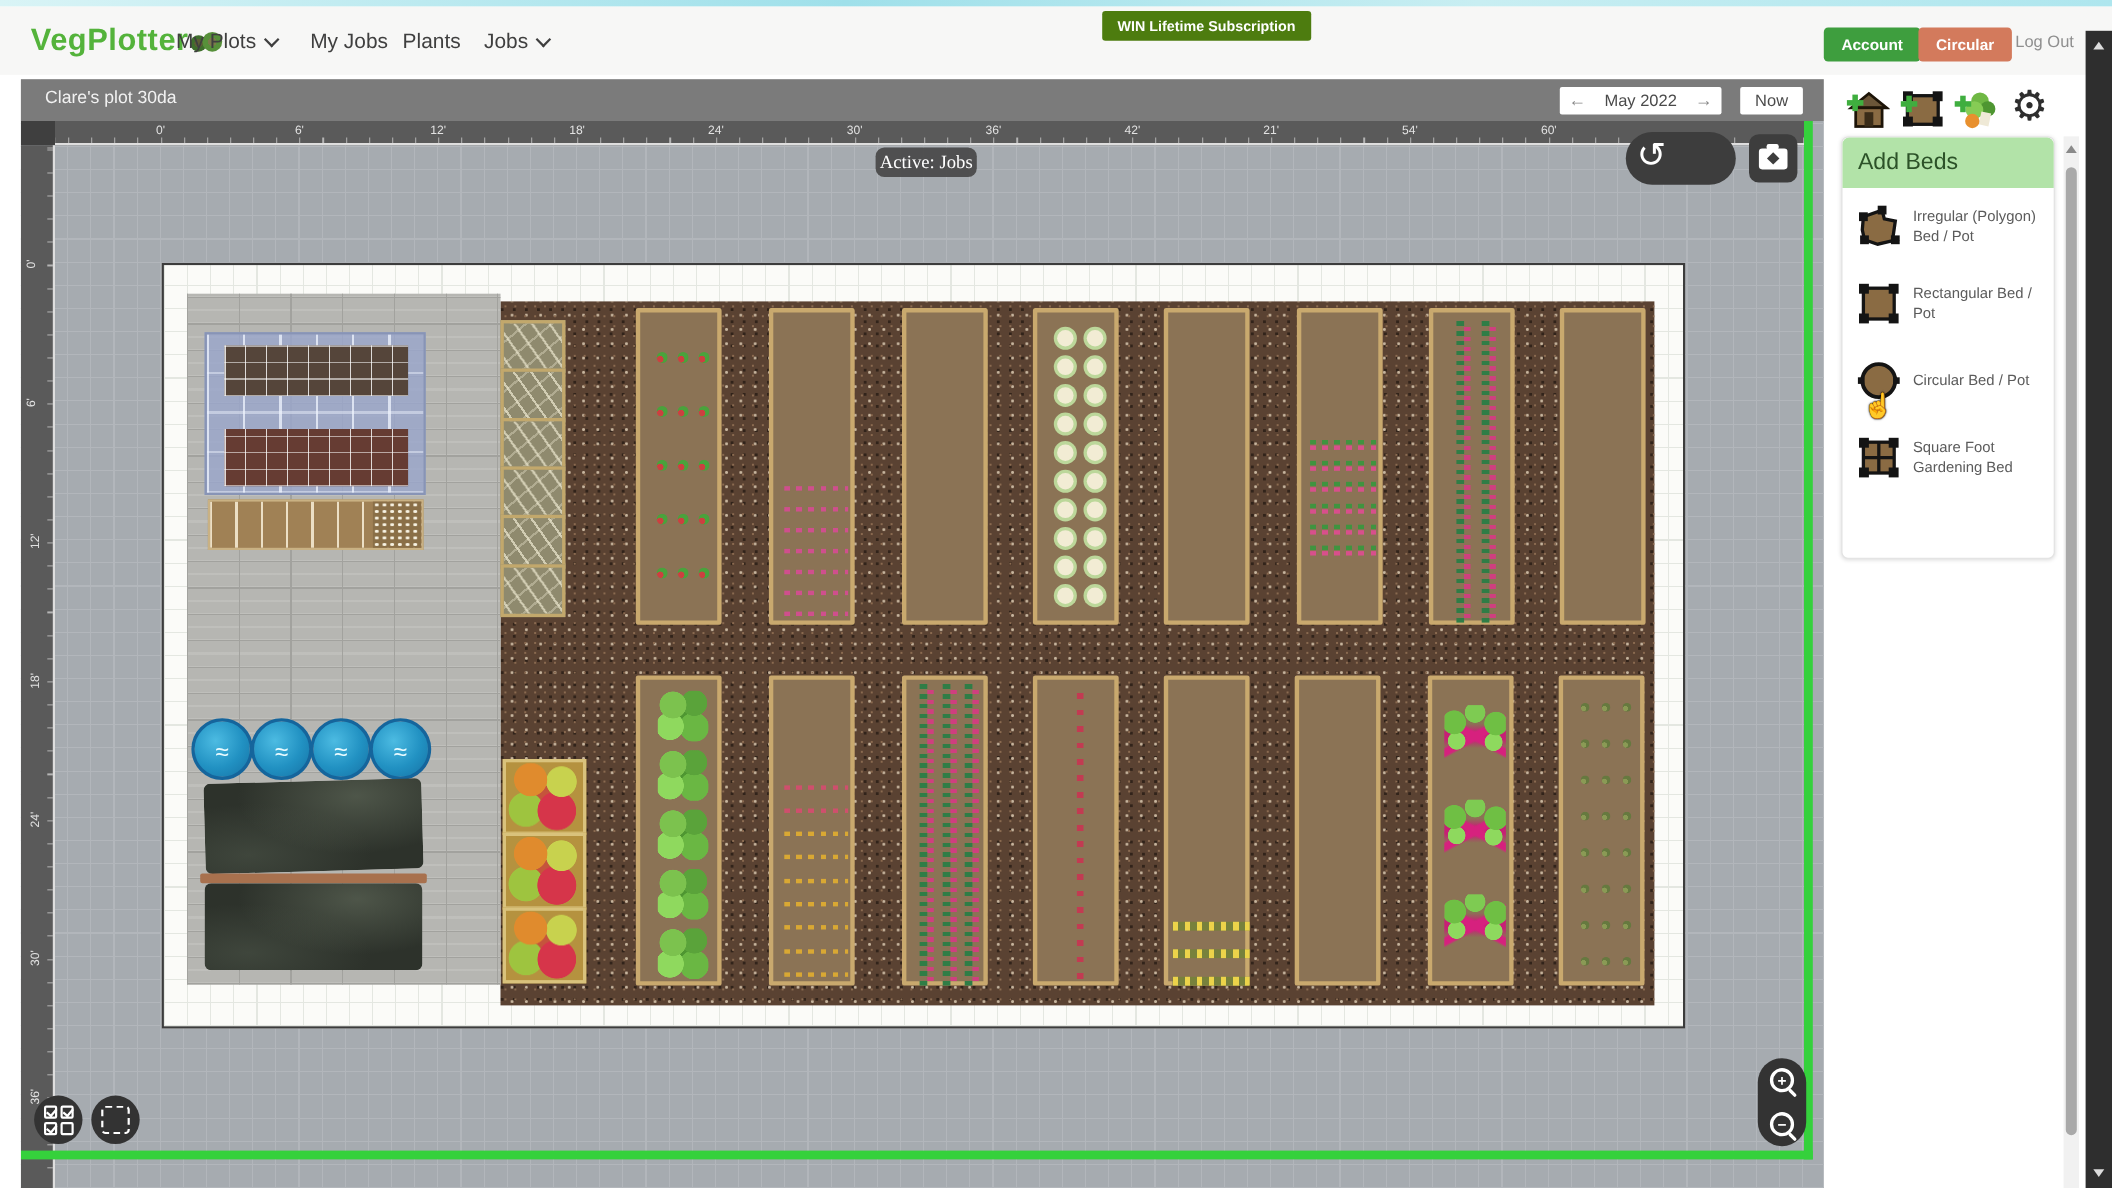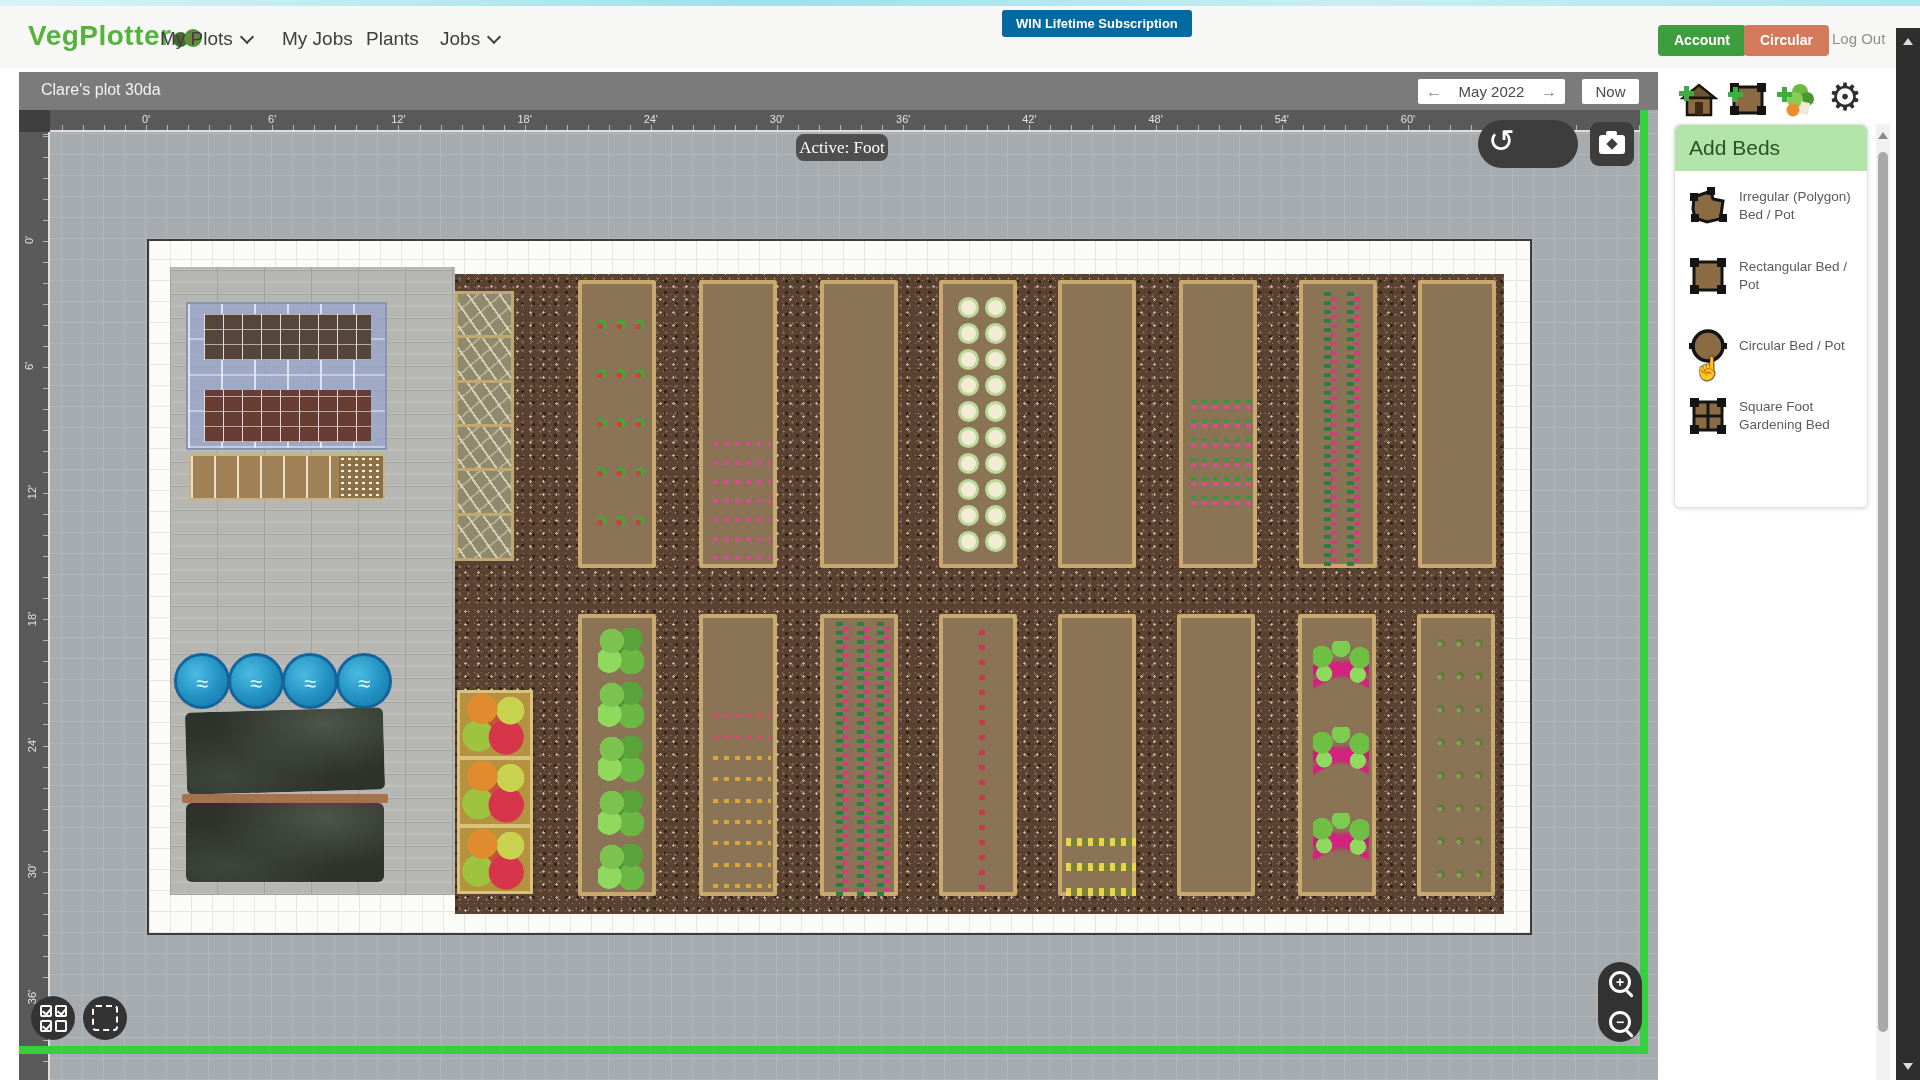--- a/index.html
+++ b/index.html
@@ -9,21 +9,21 @@
   .top-strip{left:0;top:0;width:1920px;height:6px;
     background:linear-gradient(90deg,#d9f4f6,#9fe0ea 40%,#c8eef2 70%,#aee6ee);}
   .navbar{left:0;top:6px;width:1920px;height:62px;background:#f7f7f6;}
   .logo{left:28px;top:14px;font-size:28px;font-weight:bold;color:#54b33b;letter-spacing:.5px;}
   .bloom{display:inline-block;width:15px;height:15px;border-radius:50%;vertical-align:-2px;}
   .bloom.b1{background:radial-gradient(circle,#5d5d35 35%,#3f6e2c 36% 80%,transparent 81%);margin-left:2px;}
   .bloom.b2{background:radial-gradient(circle,#7a7a4a 30%,#57903a 31% 80%,transparent 81%);margin-left:-4px;width:18px;height:18px;}
   .nav-item{top:22px;font-size:19px;color:#3f3f3f;cursor:pointer;white-space:nowrap;}
   .chev{display:inline-block;width:8px;height:8px;border-right:2.5px solid #3f3f3f;
     border-bottom:2.5px solid #3f3f3f;transform:rotate(45deg);margin-left:9px;margin-bottom:3px;}
-  .win-btn{left:1002px;top:4px;height:27px;line-height:27px;padding:0 14px;background:#0369a1;
+  .win-btn{left:1002px;top:4px;height:27px;line-height:27px;padding:0 14px;background:#4d7c0f;
     color:#fff;font-size:13px;font-weight:bold;border-radius:3px;}
   .btn{height:31px;line-height:31px;padding:0 16px;border-radius:4px;color:#fff;
     font-size:14px;font-weight:bold;top:19px;}
   .acct{left:1658px;background:#3e9e3e;}
   .classes{left:1744px;background:#d37a5c;}
   .logout{left:1832px;top:24px;font-size:15px;color:#8f8f8f;}
   
   .plot-bar{left:19px;top:72px;width:1639px;height:38px;background:#7b7b7b;}
   .plot-title{left:22px;top:9px;font-size:16px;color:#f2f2f2;}
   .date-box{left:1399px;top:7px;width:147px;height:25px;background:#fff;border-radius:2px;
@@ -228,21 +228,21 @@
   <div class="abs h-ruler" id="hruler">
       <div class="ticks"></div>
       <span class="hlab" style="left: 96px;">0'</span>
       <span class="hlab" style="left: 222.2px;">6'</span>
       <span class="hlab" style="left: 348.4px;">12'</span>
       <span class="hlab" style="left: 474.6px;">18'</span>
       <span class="hlab" style="left: 600.8px;">24'</span>
       <span class="hlab" style="left: 727px;">30'</span>
       <span class="hlab" style="left: 853.2px;">36'</span>
       <span class="hlab" style="left: 979.4px;">42'</span>
-      <span class="hlab" style="left: 1105.6px;">48'</span>
+      <span class="hlab" style="left: 1105.6px;">21'</span>
       <span class="hlab" style="left: 1231.8px;">54'</span>
       <span class="hlab" style="left: 1358px;">60'</span>
     </div>
   <div class="abs v-ruler" id="vruler">
       <div class="ticks"></div>
       <span class="vlab" style="top: 108px;">0'</span>
       <span class="vlab" style="top: 234.2px;">6'</span>
       <span class="vlab" style="top: 360.4px;">12'</span>
       <span class="vlab" style="top: 486.6px;">18'</span>
       <span class="vlab" style="top: 612.8px;">24'</span>
@@ -409,21 +409,21 @@
         <div style="position: absolute; left: 15.6667px; top: 218.5px; width: 8px; height: 8px; border-radius: 50%; background: radial-gradient(circle at 32% 66%, rgb(138, 154, 85) 30%, transparent 34%) rgb(102, 121, 63);"></div>
         <div style="position: absolute; left: 35px; top: 218.5px; width: 8px; height: 8px; border-radius: 50%; background: radial-gradient(circle at 32% 66%, rgb(138, 154, 85) 30%, transparent 34%) rgb(102, 121, 63);"></div>
         <div style="position: absolute; left: 54.3333px; top: 218.5px; width: 8px; height: 8px; border-radius: 50%; background: radial-gradient(circle at 32% 66%, rgb(138, 154, 85) 30%, transparent 34%) rgb(102, 121, 63);"></div>
         <div style="position: absolute; left: 15.6667px; top: 251.5px; width: 8px; height: 8px; border-radius: 50%; background: radial-gradient(circle at 32% 66%, rgb(138, 154, 85) 30%, transparent 34%) rgb(102, 121, 63);"></div>
         <div style="position: absolute; left: 35px; top: 251.5px; width: 8px; height: 8px; border-radius: 50%; background: radial-gradient(circle at 32% 66%, rgb(138, 154, 85) 30%, transparent 34%) rgb(102, 121, 63);"></div>
         <div style="position: absolute; left: 54.3333px; top: 251.5px; width: 8px; height: 8px; border-radius: 50%; background: radial-gradient(circle at 32% 66%, rgb(138, 154, 85) 30%, transparent 34%) rgb(102, 121, 63);"></div>
       </div>
     </div>
   <div class="abs green-right"></div>
   <div class="abs green-bottom"></div>
-  <div class="abs active-pill">Active: Foot</div>
+  <div class="abs active-pill">Active: Jobs</div>
   <div class="abs undo-pill">
     <span class="undo-glyph">↺</span>
   </div>
   <div class="abs cam-btn">
     <div class="cam-body">
         <div class="cam-diamond"></div>
       </div>
   </div>
   <div class="abs circ-btn sel-btn">
     <div class="cbgrid">

